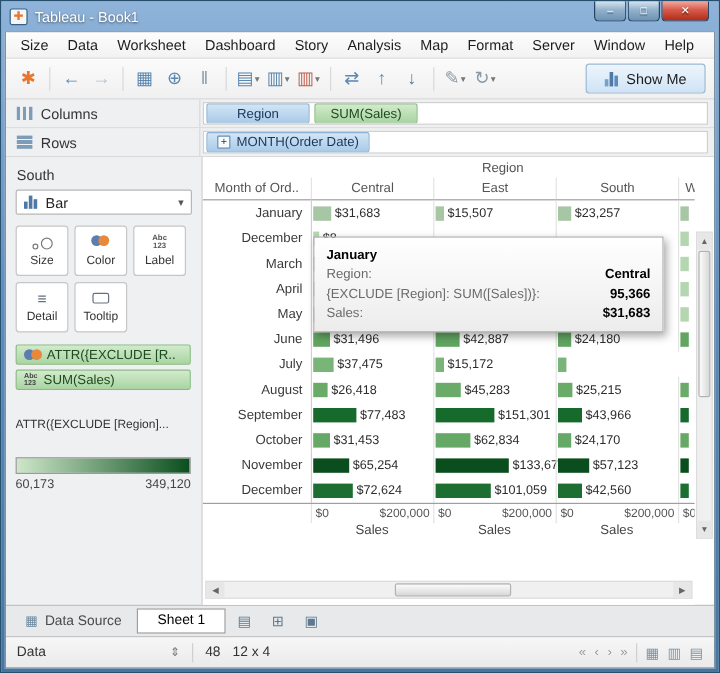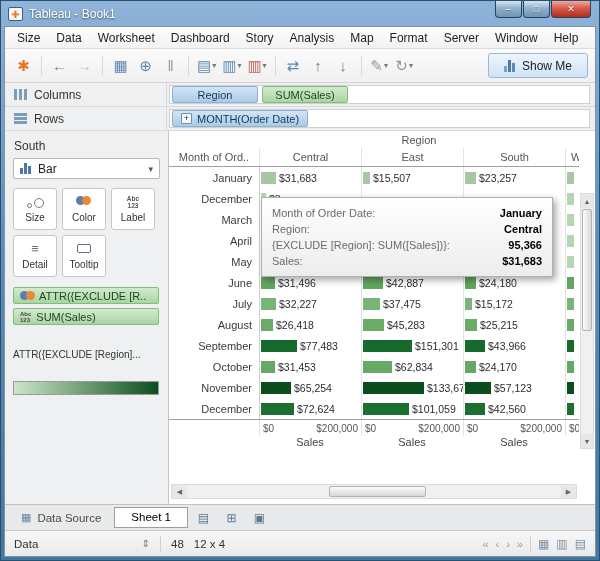--- a/index.html
+++ b/index.html
@@ -321,20 +321,24 @@
               <span class="mp-icon abc">
                 <span>Abc</span>
                 <span>123</span>
               </span>
               <span class="pill-text">SUM(Sales)</span>
             </div>
           </div>
         <div class="legend-card">
           <div class="legend-title">ATTR({EXCLUDE [Region]...</div>
           <div class="legend-gradient" style="background: linear-gradient(90deg, rgb(205, 231, 200), rgb(11, 78, 30));"></div>
+          <div class="legend-labels">
+            <span>60,173</span>
+            <span>349,120</span>
+          </div>
         </div>
       </div>
 
       <div class="chart-wrap">
         <div class="chart">
           <div class="hdr-region">
             <div class="spacer90"></div>
             <div class="region-label">Region</div>
           </div>
           <div class="hdr-cols">
@@ -422,24 +426,20 @@
                   <span class="bar" style="width: 11px; background: rgb(97, 165, 97);"></span>
                   <span class="val">$24,180</span>
                 </div>
                 <div class="data-cell west">
                   <span class="bar" style="width: 7px; background: rgb(97, 165, 97);"></span>
                 </div>
               </div>
               <div class="trow">
                 <div class="month-cell">July</div>
                 <div class="data-cell">
-                  <span class="bar" style="width: 15px; background: rgb(121, 180, 121);"></span>
-                  <span class="val">$32,227</span>
-                </div>
-                <div class="data-cell">
                   <span class="bar" style="width: 17px; background: rgb(121, 180, 121);"></span>
                   <span class="val">$37,475</span>
                 </div>
                 <div class="data-cell">
                   <span class="bar" style="width: 7px; background: rgb(121, 180, 121);"></span>
                   <span class="val">$15,172</span>
                 </div>
                 <div class="data-cell west">
                   <span class="bar" style="width: 7px; background: rgb(121, 180, 121);"></span>
                 </div>
@@ -564,21 +564,20 @@
           <div class="hscroll">
             <div class="sbtn">◀</div>
             <div class="htrack">
               <div class="hthumb"></div>
             </div>
             <div class="sbtn">▶</div>
           </div>
           <div class="tooltip">
               <div id="tt-rows">
                 <div class="tt-row">
-                  <span class="tt-label">Month of Order Date:</span>
                   <span class="tt-value">January</span>
                 </div>
                 <div class="tt-row">
                   <span class="tt-label">Region:</span>
                   <span class="tt-value">Central</span>
                 </div>
                 <div class="tt-row">
                   <span class="tt-label">{EXCLUDE [Region]: SUM([Sales])}:</span>
                   <span class="tt-value">95,366</span>
                 </div>

